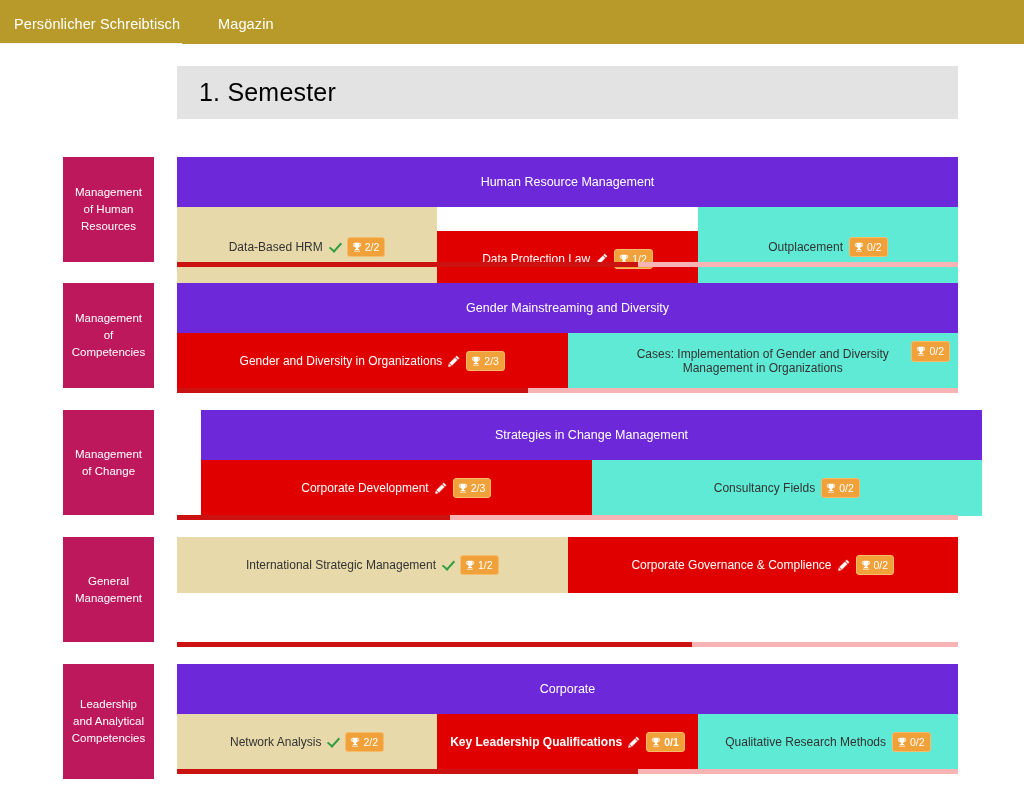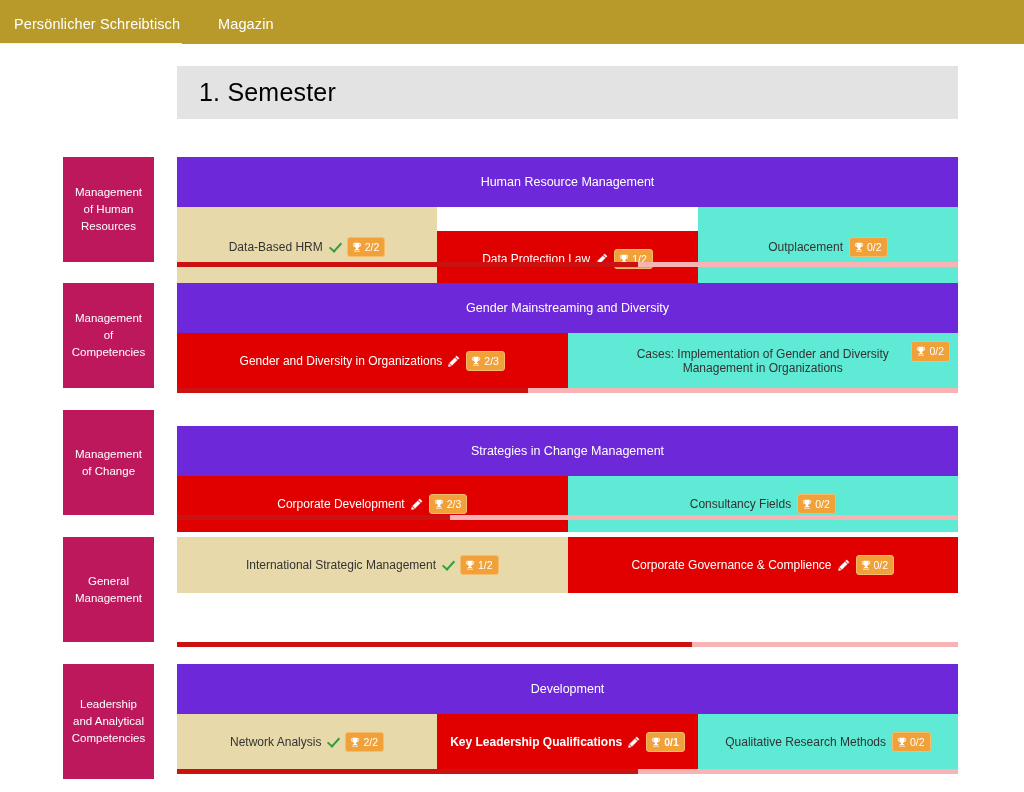--- a/index.html
+++ b/index.html
@@ -307,21 +307,21 @@
             </span>
           </div>
         </div>
       </div>
       <div class="progress" style="top: 344px;">
         <div class="progress-fill" style="width: 45%;"></div>
       </div>
       <div class="comp-label" style="top: 366px; height: 105px;">
         <span>Management of Change</span>
       </div>
-      <div class="module-block" style="top: 382px;">
+      <div class="module-block" style="top: 366px; margin-left: 24px;">
         <div class="module-title">Strategies in Change Management</div>
         <div class="courses">
           <div class="course state-active" style="width: 50%; min-height: 56px; text-align: center;">
             <div class="course-inner">
               <span class="course-label">Corporate Development</span>
               <svg class="icon-pencil" viewBox="0 0 16 16" xmlns="http://www.w3.org/2000/svg">
                 <path fill="#ffffff" stroke="#f0c8c8" stroke-width="0.5" d="M11.6 1.1l3.3 3.3-1.6 1.6-3.3-3.3 1.6-1.6zM9.2 3.5l3.3 3.3-7.3 7.3-3.3-3.3 7.3-7.3zM1.3 11.6l3.1 3.1-4 .9.9-4z"></path>
               </svg>
               <span class="badge">
                 <svg class="trophy" viewBox="0 0 16 16" xmlns="http://www.w3.org/2000/svg">
@@ -380,21 +380,21 @@
           </div>
         </div>
       </div>
       <div class="progress" style="top: 598px;">
         <div class="progress-fill" style="width: 66%;"></div>
       </div>
       <div class="comp-label" style="top: 620px; height: 115px;">
         <span>Leadership and Analytical Competencies</span>
       </div>
       <div class="module-block" style="top: 620px;">
-        <div class="module-title">Development</div>
+        <div class="module-title">Corporate</div>
         <div class="courses">
           <div class="course state-done" style="width: 33.3%; min-height: 56px;">
             <div class="course-inner">
               <span class="course-label">Network Analysis</span>
               <span class="icon-check"></span>
               <span class="badge">
                 <svg class="trophy" viewBox="0 0 16 16" xmlns="http://www.w3.org/2000/svg">
                   <path fill="#ffffff" d="M4 1h8v1.2h2.6v2.1c0 1.9-1.3 3-2.9 3.2-.5 1-1.3 1.7-2.2 1.9v1.9h1.9v1.3H4.6v-1.3h1.9V9.4C5.6 9.2 4.8 8.5 4.3 7.5 2.7 7.3 1.4 6.2 1.4 4.3V2.2H4V1zm0 2.3H2.5v1c0 1 .6 1.7 1.5 1.9V3.3zm8 0v2.9c.9-.2 1.5-.9 1.5-1.9v-1H12zM3.2 14.1h9.6V15H3.2v-.9z"></path>
                 </svg>
                 <span>2/2</span>

